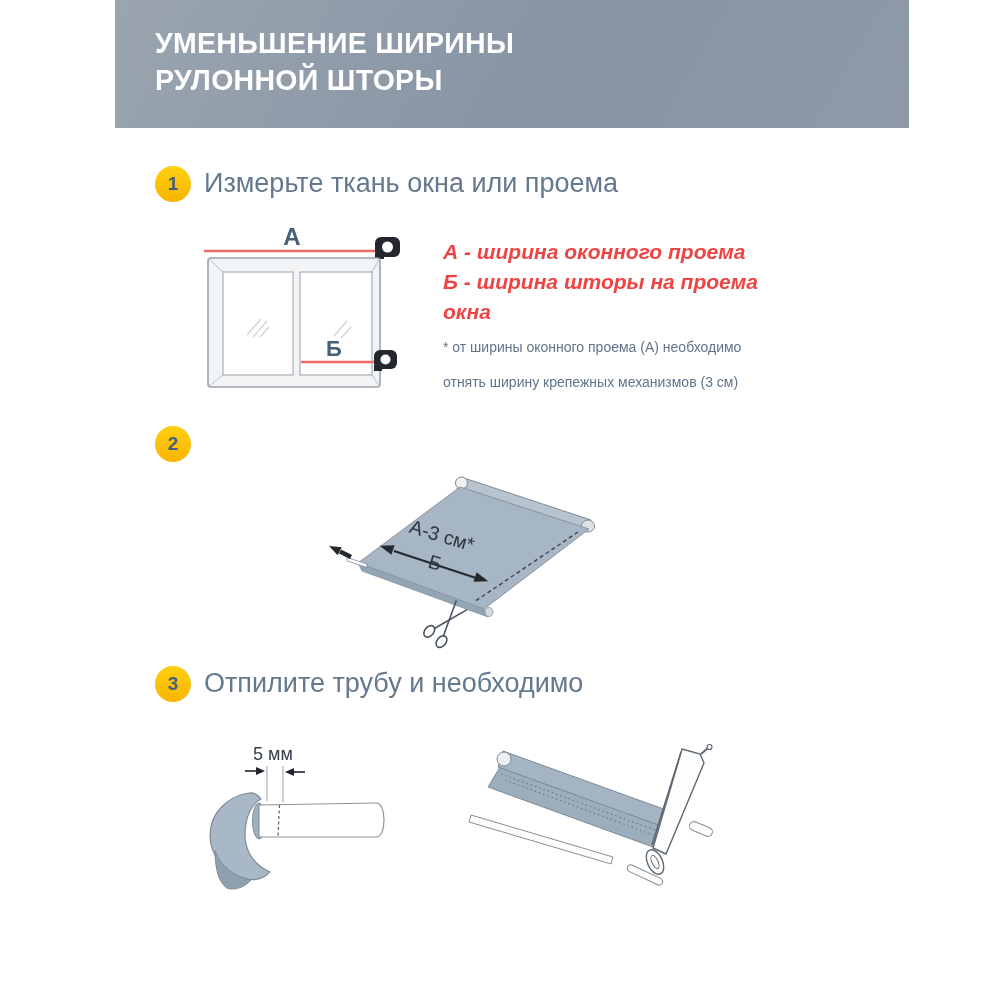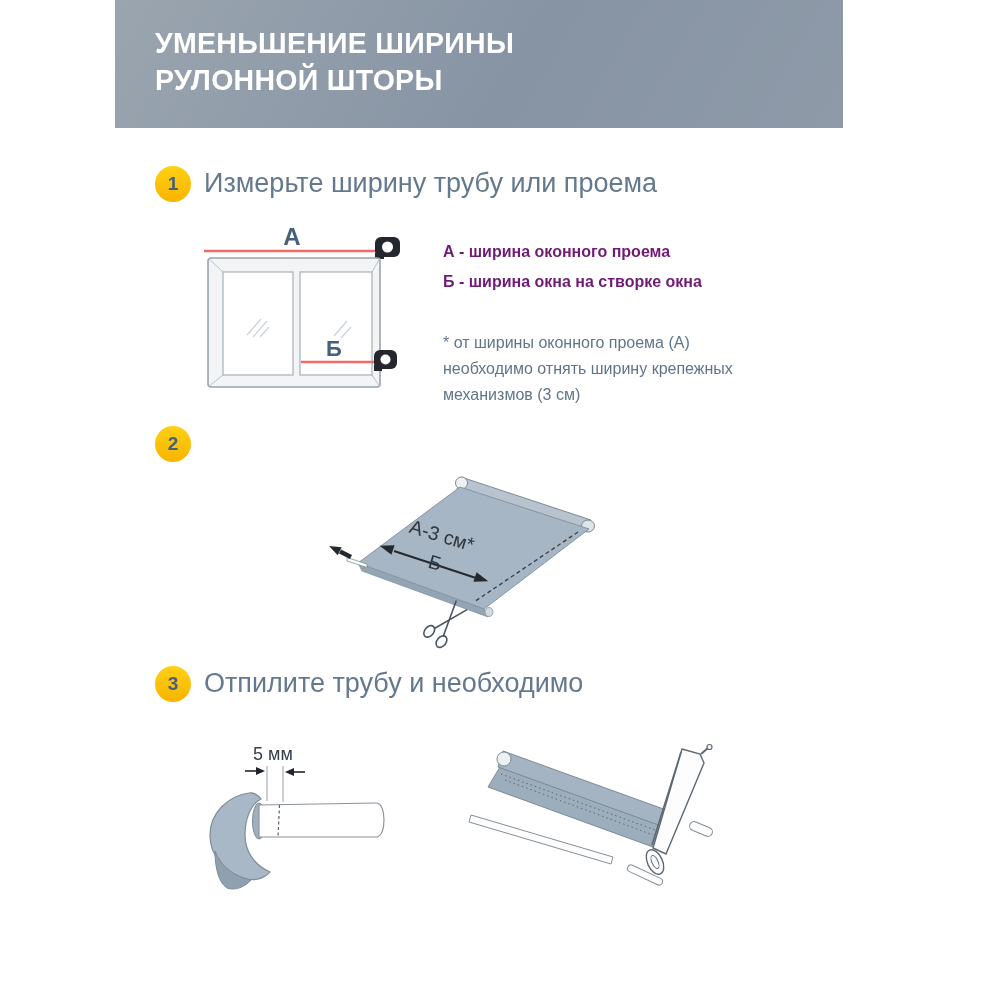--- a/index.html
+++ b/index.html
@@ -2,66 +2,66 @@
 <html><head>
 <meta charset="utf-8">
 <style>
   html,body{margin:0;padding:0;background:#ffffff;}
   .page{
     position:relative;width:1000px;height:1000px;background:#ffffff;overflow:hidden;
     font-family:"Liberation Sans","DejaVu Sans",sans-serif;
   }
   
   .hero{
-    position:absolute;left:115px;top:0;width:728px;height:128px;
+    position:absolute;left:115px;top:0;width:794px;height:128px;
     background:linear-gradient(120deg,#9aa5af 0%,#8794a4 55%,#8e9aa8 100%);
   }
   .hero-title{
     position:absolute;left:40px;top:24px;color:#ffffff;font-weight:bold;
     font-size:30px;line-height:37px;letter-spacing:.3px;
     transform:scaleX(.95);transform-origin:left top;white-space:nowrap;
   }
   
   .step-badge{
     position:absolute;width:36px;height:36px;border-radius:50%;
     background:linear-gradient(180deg,#ffd012 0%,#f8b400 100%);
     display:flex;align-items:center;justify-content:center;
     color:#46607a;font-weight:bold;font-size:19px;
   }
   .step-title{
     position:absolute;color:#64798e;font-size:27px;white-space:nowrap;
   }
   
   .legend{
     position:absolute;left:443px;top:237px;width:360px;
-    color:#701a75;font-weight:bold;font-size:16px;line-height:30px;
+    color:#ef4444;font-weight:bold;font-size:21px;line-height:30px;font-style:italic;
   }
   .footnote{
     position:absolute;left:443px;top:330px;width:312px;
-    color:#60758a;font-size:16px;line-height:26px;
+    color:#60758a;font-size:14px;line-height:35px;
   }
   .illus{position:absolute;}
   svg text{font-family:"Liberation Sans","DejaVu Sans",sans-serif;}
 </style>
 </head>
 <body>
 
 <div class="page">
 
   <header class="hero">
     <div class="hero-title">
       <div>УМЕНЬШЕНИЕ ШИРИНЫ</div>
       <div>РУЛОННОЙ ШТОРЫ</div>
     </div>
   </header>
 
   <div class="step-badge" style="left:155px;top:166px">
     <span>1</span>
   </div>
-  <div class="step-title" style="left:204px;top:168px">Измерьте ширину трубу или проема</div>
+  <div class="step-title" style="left:204px;top:168px">Измерьте ткань окна или проема</div>
 
   <svg class="illus" style="left:190px;top:222px" width="220" height="180" viewBox="0 0 220 180">
 
     <line x1="14" y1="29" x2="190" y2="29" stroke="#f26b6b" stroke-width="2.4"></line>
     <text x="102" y="23" text-anchor="middle" font-size="24" font-weight="bold" fill="#47617a">А</text>
     <g transform="translate(185,15)">
       <rect x="0" y="0" width="25" height="20" rx="6" fill="#24282e"></rect>
       <rect x="0" y="16" width="9" height="6" fill="#24282e"></rect>
       <circle cx="12.5" cy="10" r="5.5" fill="#ffffff"></circle>
     </g>
@@ -89,21 +89,21 @@
     <line x1="111" y1="140" x2="188" y2="140" stroke="#f26b6b" stroke-width="2.4"></line>
     <g transform="translate(184,128)">
       <rect x="0" y="0" width="23" height="19" rx="6" fill="#24282e"></rect>
       <rect x="0" y="15" width="8" height="6" fill="#24282e"></rect>
       <circle cx="11.5" cy="9.5" r="5" fill="#ffffff"></circle>
     </g>
   </svg>
 
   <div class="legend">
     <div>А - ширина оконного проема</div>
-    <div>Б - ширина окна на створке окна</div>
+    <div>Б - ширина шторы на проема окна</div>
   </div>
   <div class="footnote">* от ширины оконного проема (А) необходимо отнять ширину крепежных механизмов (3 см)</div>
 
   <div class="step-badge" style="left:155px;top:426px">
     <span>2</span>
   </div>
 
   <svg class="illus" style="left:315px;top:462px" width="330" height="200" viewBox="0 0 330 200">
 
     <polygon points="146,15 276,58 272,70 142,27" fill="#b7c3ce" stroke="#7c8a97" stroke-width="1"></polygon>

